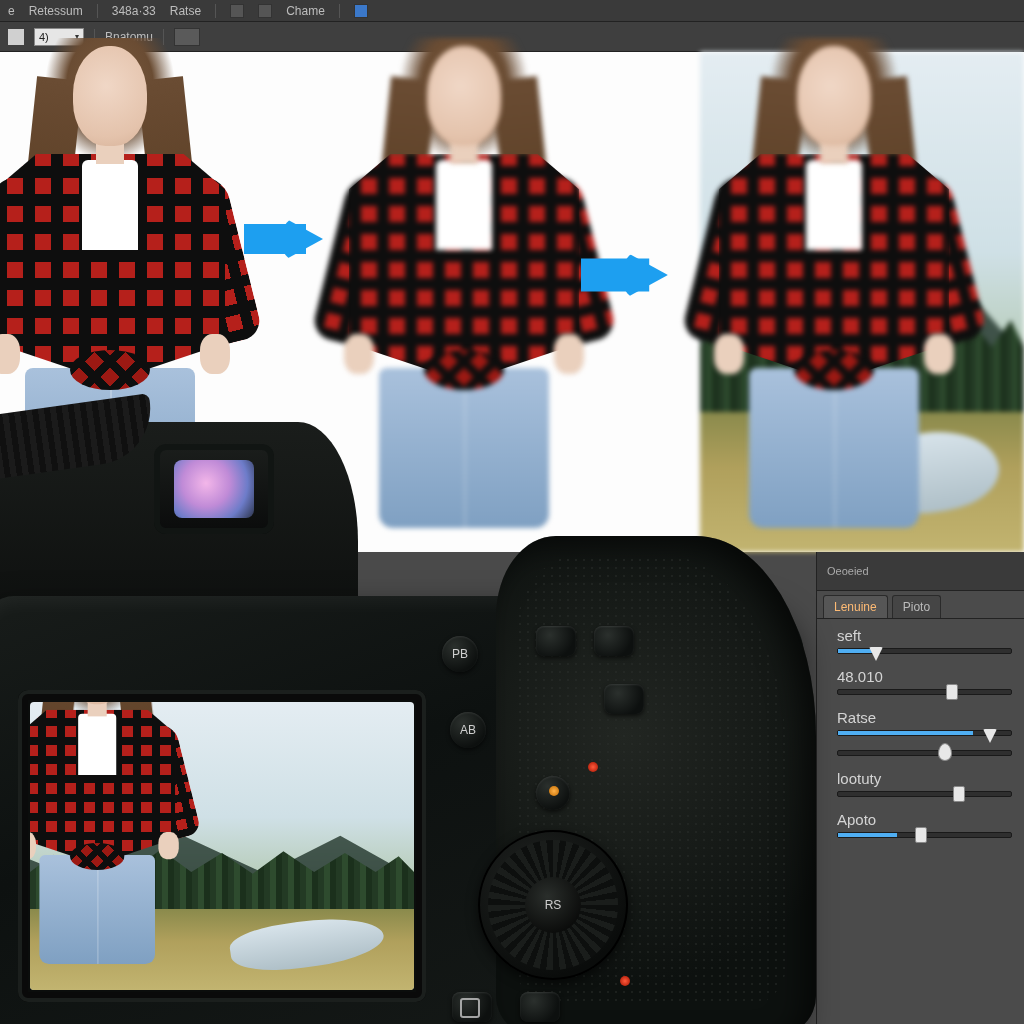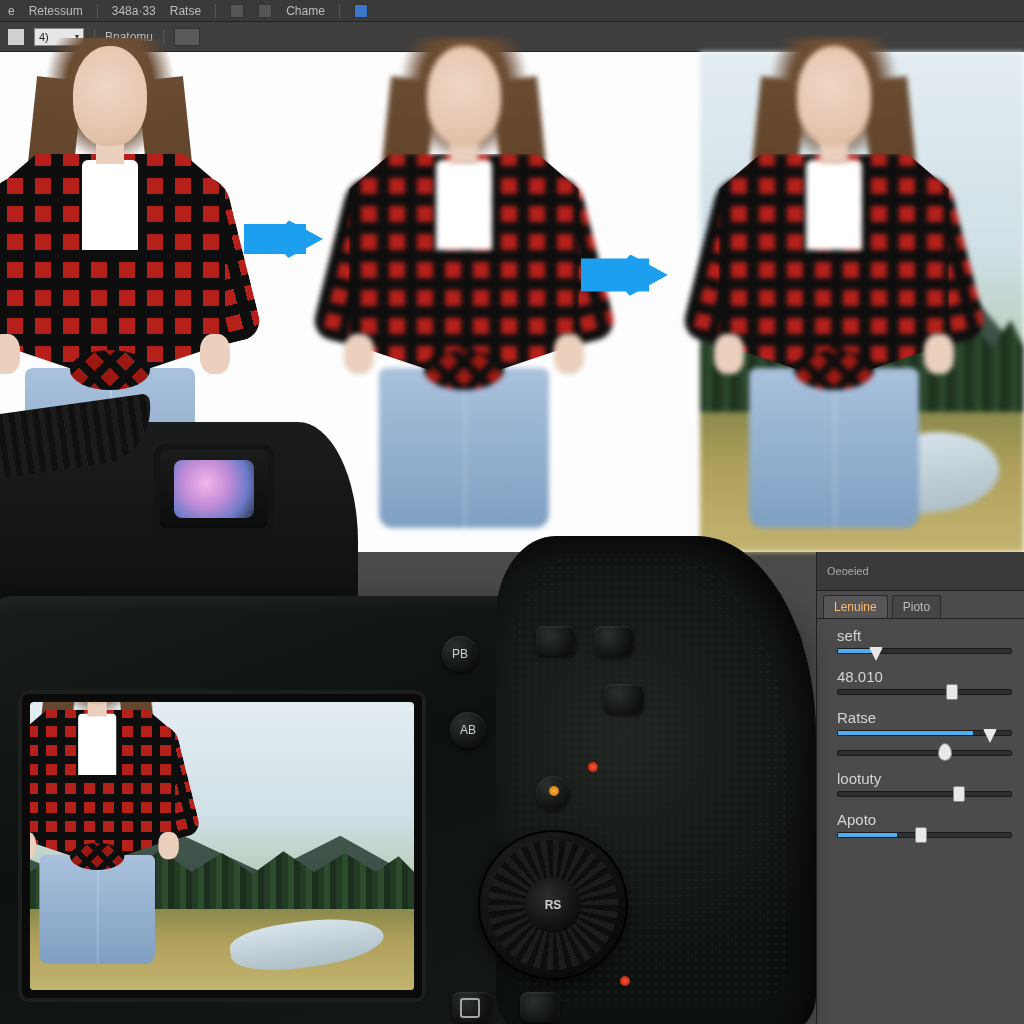--- a/index.html
+++ b/index.html
@@ -91,21 +91,21 @@
 .cam-prism { position: absolute; left: -6px; top: 6px; width: 380px; height: 230px; background: linear-gradient(#1a1d1b, #0c0e0d); border-radius: 18px 60px 20px 20px / 18px 120px 20px 20px; }
 .cam-eye { position: absolute; left: 170px; top: 28px; width: 120px; height: 90px; background: linear-gradient(#1b1e1c, #0a0b0b); border-radius: 12px; box-shadow: inset 0 0 0 6px #111513; }
 .cam-eye-glass { position: absolute; left: 190px; top: 44px; width: 80px; height: 58px; background: radial-gradient(circle at 40% 40%, #f3b6e9, #c08bd7 40%, #6d7cc9 70%, #2c344a 100%); border-radius: 8px; }
 .cam-strap { position: absolute; left: -20px; top: -10px; width: 190px; height: 64px; background: repeating-linear-gradient(90deg, #101010 0 6px, #1b1b1b 6px 12px); border-radius: 16px 8px 60px 20px; transform: rotate(-8deg); }
 .cam-lcd-frame { position: absolute; left: 34px; bottom: 34px; width: 408px; height: 312px; background: #0b0d0c; border-radius: 10px; box-shadow: inset 0 0 0 4px #1b1f1d, inset 0 0 0 10px #0a0a0a; }
 .cam-lcd { position: absolute; left: 46px; bottom: 46px; width: 384px; height: 288px; overflow: hidden; border-radius: 4px; }
 .cam-btn { position: absolute; width: 36px; height: 36px; border-radius: 50%; background: radial-gradient(circle at 35% 30%, #2b302d, #0d100f 72%); color: #cfcfcf; font-size: 12px; display: flex; align-items: center; justify-content: center; box-shadow: inset 0 1px 2px rgba(255,255,255,0.1), 0 2px 4px rgba(0,0,0,0.6); }
 .cam-btn.sq { border-radius: 8px; width: 40px; height: 30px; }
 .cam-dial { position: absolute; width: 150px; height: 150px; border-radius: 50%; background: radial-gradient(circle at 40% 35%, #222523, #0a0c0b 72%); box-shadow: inset 0 0 0 2px #000, 0 4px 12px rgba(0,0,0,0.6); }
 .cam-dial::before { content:""; position:absolute; inset: 10px; border-radius: 50%; background: repeating-conic-gradient(#1a1d1b 0 6deg, #0d0f0e 6deg 12deg); }
-.cam-dial-center { position: absolute; left: 50%; top: 50%; width: 56px; height: 56px; transform: translate(-50%,-50%); border-radius: 50%; background: radial-gradient(circle at 40% 35%, #2a2e2b, #0b0c0b 75%); color: #cfcfcf; font-size: 12px; display: flex; align-items: center; justify-content: center; font-weight: bold; }
+.cam-dial-center { position: absolute; left: 50%; top: 50%; width: 56px; height: 56px; transform: translate(-50%,-50%); border-radius: 50%; background: radial-gradient(circle at 40% 35%, #2a2e2b, #0b0c0b 75%); color: #cfcfcf; font-size: 12px; display: flex; align-items: center; justify-content: center; }
 .cam-dot { position: absolute; width: 10px; height: 10px; border-radius: 50%; }
 .cam-dot.red { background: radial-gradient(#ff5a3c, #a31200); }
 .cam-dot.orange { background: radial-gradient(#ffb24a, #c26b00); }
 .cam-icon { position: absolute; width: 20px; height: 20px; border: 2px solid #c7c7c7; border-radius: 3px; opacity: 0.8; }
 </style>
 </head>
 <body>
 
 <div class="menubar">
   <span>e</span>

